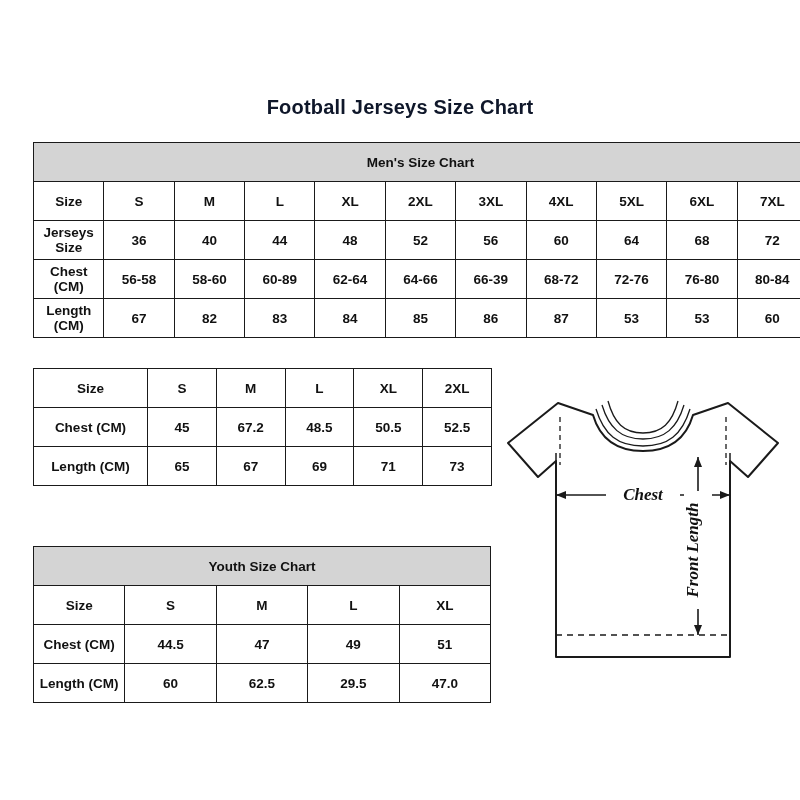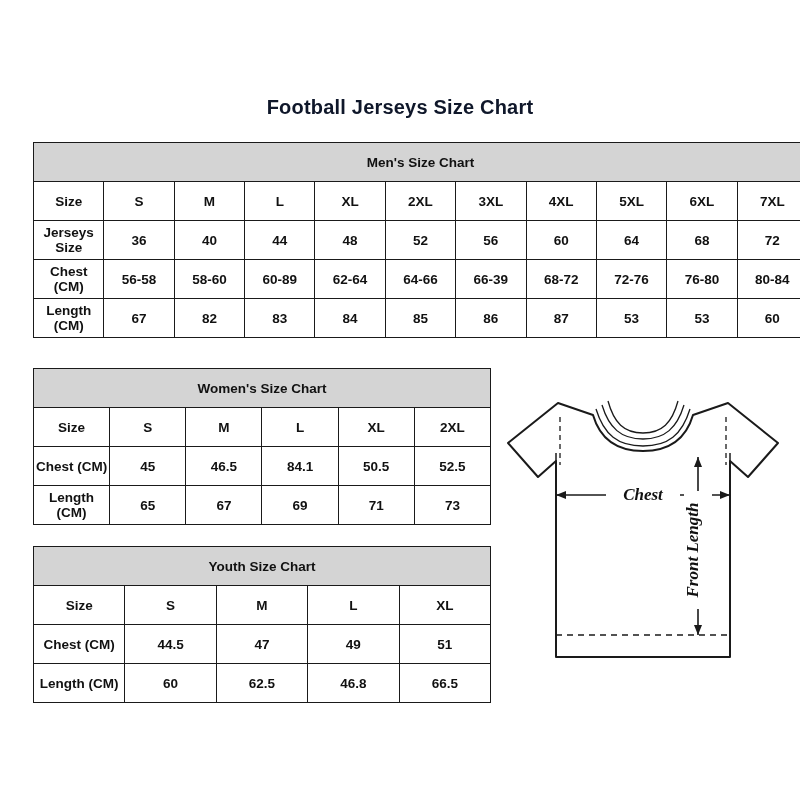--- a/index.html
+++ b/index.html
@@ -165,35 +165,32 @@
         <td class="data-col">53</td>
         <td class="data-col">53</td>
         <td class="data-col">60</td>
       </tr>
     </tbody>
   </table>
 
   <table class="size-table" id="womens-table">
     <tbody>
       <tr>
-        <td class="table-head-cell" colspan="6">Women's Size Chart</td>
-      </tr>
-      <tr>
         <td class="label-col">Size</td>
         <td class="data-col">S</td>
         <td class="data-col">M</td>
         <td class="data-col">L</td>
         <td class="data-col">XL</td>
         <td class="data-col">2XL</td>
       </tr>
       <tr>
         <td class="label-col">Chest (CM)</td>
         <td class="data-col">45</td>
-        <td class="data-col">46.5</td>
-        <td class="data-col">84.1</td>
+        <td class="data-col">67.2</td>
+        <td class="data-col">48.5</td>
         <td class="data-col">50.5</td>
         <td class="data-col">52.5</td>
       </tr>
       <tr>
         <td class="label-col">Length (CM)</td>
         <td class="data-col">65</td>
         <td class="data-col">67</td>
         <td class="data-col">69</td>
         <td class="data-col">71</td>
         <td class="data-col">73</td>
@@ -217,22 +214,22 @@
         <td class="label-col">Chest (CM)</td>
         <td class="data-col">44.5</td>
         <td class="data-col">47</td>
         <td class="data-col">49</td>
         <td class="data-col">51</td>
       </tr>
       <tr>
         <td class="label-col">Length (CM)</td>
         <td class="data-col">60</td>
         <td class="data-col">62.5</td>
-        <td class="data-col">46.8</td>
-        <td class="data-col">66.5</td>
+        <td class="data-col">29.5</td>
+        <td class="data-col">47.0</td>
       </tr>
     </tbody>
   </table>
 
   <svg id="shirt-diagram" viewBox="0 0 290 300">
 
     <path d="M95,20 L60,8 L10,48 L40,82 L58,66 L58,262 L232,262 L232,66 L250,82 L280,48 L230,8 L195,20
              C188,44 172,56 145,56 C118,56 102,44 95,20 Z" fill="#ffffff" stroke="#1a1a1a" stroke-width="2" stroke-linejoin="round"></path>
 
     <path d="M58,66 L58,58" stroke="#1a1a1a" stroke-width="1.5" fill="none"></path>

